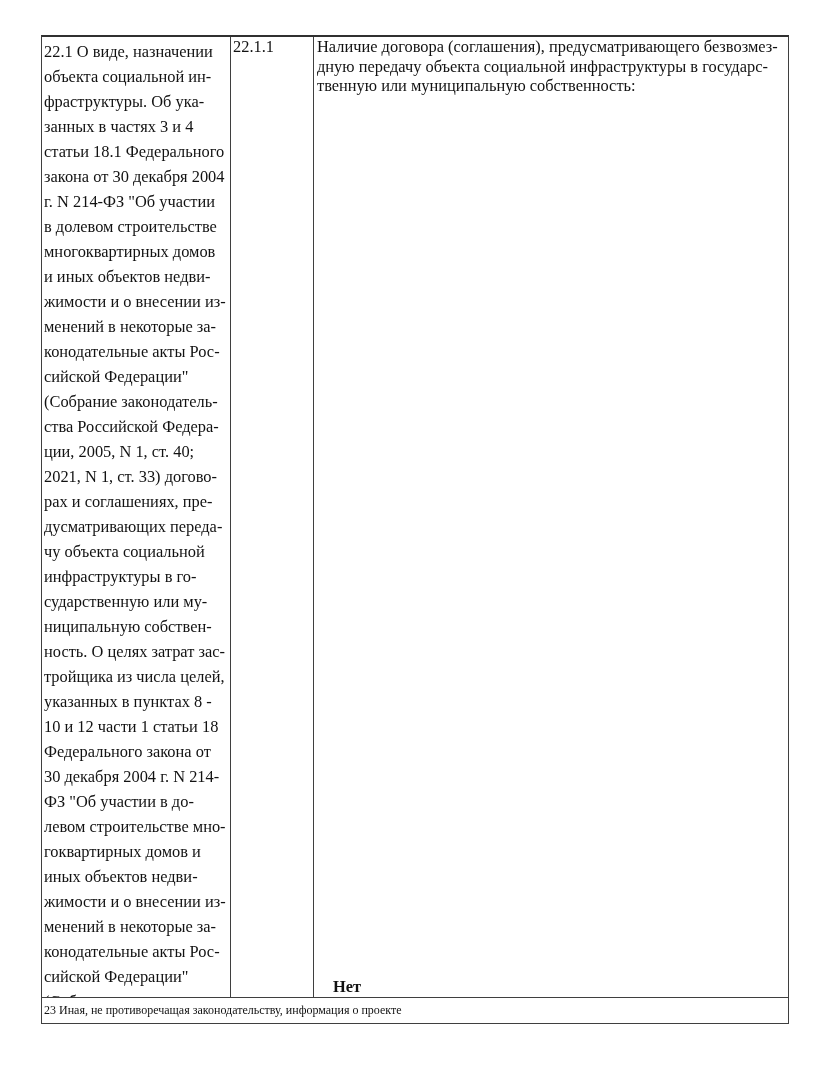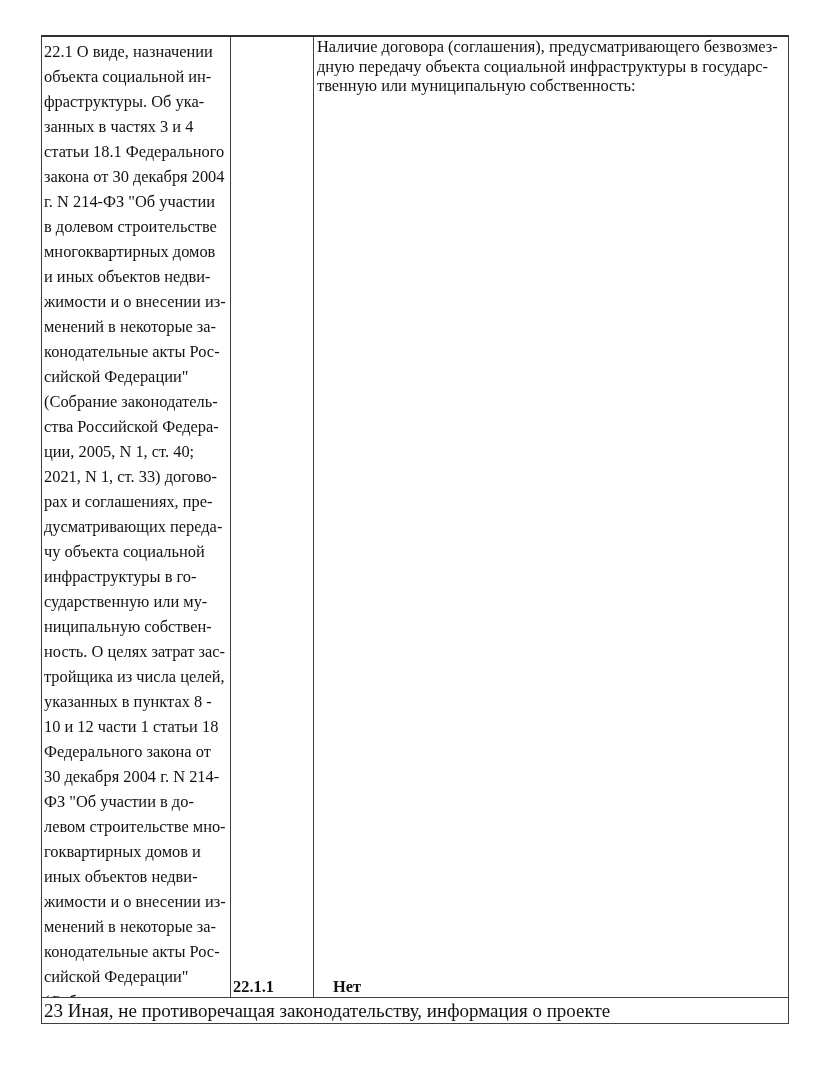--- a/index.html
+++ b/index.html
@@ -35,42 +35,41 @@
     border-right: 1.3px solid #3f3f3f;
     padding: 2px 0 0 2px;
     line-height: 25px;
     white-space: pre;
     overflow: hidden;
   }
   .cell-code {
     width: 83px;
     border-right: 1.3px solid #3f3f3f;
     display: flex;
-    align-items: flex-end;
+    align-items: flex-start;
     padding-left: 2px;
-    font-weight: bold;
   }
   .cell-val {
     flex: 1;
     display: flex;
     flex-direction: column;
     justify-content: space-between;
     padding-left: 3px;
     line-height: 19.6px;
     overflow: hidden;
     gap: 11px;
   }
   .val-desc { white-space: pre; }
   .val-answer { font-weight: bold; margin-left: 16px; }
   .row-23 {
     height: 25px;
     display: flex;
     align-items: center;
     padding-left: 2px;
-    font-size: 19px;
+    font-size: 12px;
     white-space: pre;
     overflow: hidden;
   }
 </style>
 </head>
 <body>
 
 <div class="doc-table">
   <div class="row-main">
     <div class="cell cell-req">22.1 О виде, назначении

